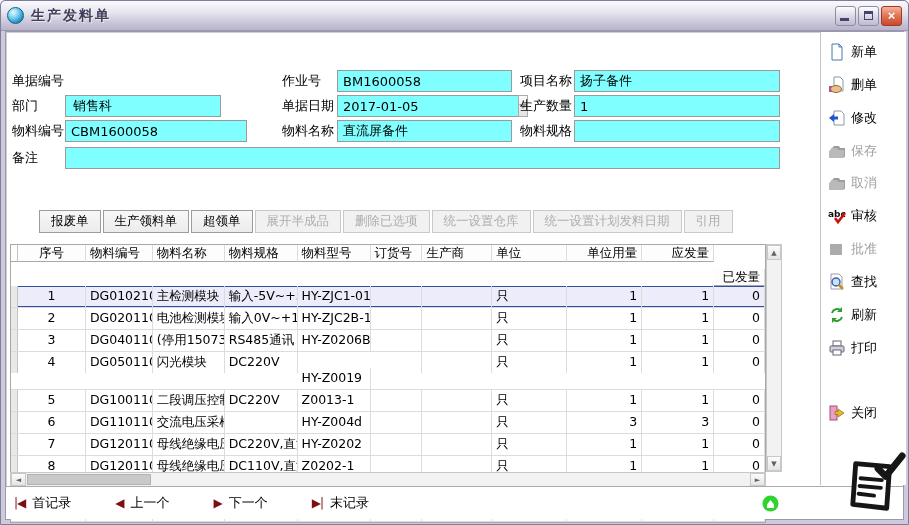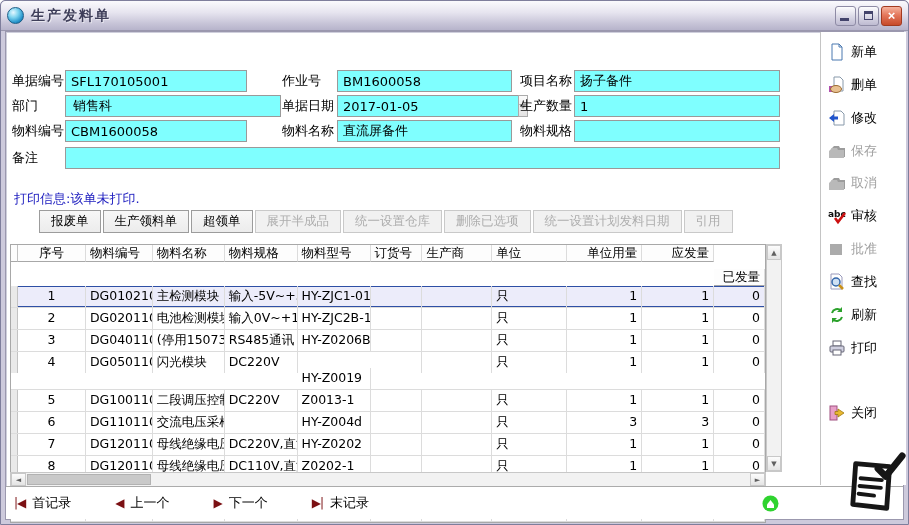--- a/index.html
+++ b/index.html
@@ -103,57 +103,55 @@
         </button>
       <button class="wbtn close">
           <span>×</span>
         </button>
     </div>
   </div>
 
   <div class="client">
 
     <span class="flabel" style="left:6px;top:38px">单据编号</span>
-    <input class="ffield" style="left: 59px; top: 38px; width: 182px;" value="SFL170105001">
     <span class="flabel" style="left:276px;top:38px">作业号</span>
     <input class="ffield" style="left: 331px; top: 38px; width: 175px;" value="BM1600058">
     <span class="flabel" style="left:514px;top:38px">项目名称</span>
     <input class="ffield" style="left: 568px; top: 38px; width: 206px;" value="扬子备件">
 
     <span class="flabel" style="left:6px;top:63px">部门</span>
-    <input class="ffield" style="left: 59px; top: 63px; width: 216px; padding-left: 7px;" value="销售科">
+    <input class="ffield" style="left: 59px; top: 63px; width: 156px; padding-left: 7px;" value="销售科">
     <span class="flabel" style="left:276px;top:63px">单据日期</span>
     <div class="combo" style="left:331px;top:63px;width:175px">
       <input value="2017-01-05" style="">
       <div class="drop">
           <span class="chev"></span>
         </div>
     </div>
     <span class="flabel" style="left:514px;top:63px">生产数量</span>
     <input class="ffield" style="left: 568px; top: 63px; width: 206px;" value="1">
 
     <span class="flabel" style="left:6px;top:88px">物料编号</span>
     <input class="ffield" style="left: 59px; top: 88px; width: 182px;" value="CBM1600058">
     <span class="flabel" style="left:276px;top:88px">物料名称</span>
     <input class="ffield" style="left: 331px; top: 88px; width: 175px;" value="直流屏备件">
     <span class="flabel" style="left:514px;top:88px">物料规格</span>
     <input class="ffield" style="left: 568px; top: 88px; width: 206px;" value="">
 
     <span class="flabel" style="left:6px;top:115px">备注</span>
     <input class="ffield" style="left: 59px; top: 115px; width: 715px;" value="">
 
-    <div class="print-info">打印信息:该单未打印.</div>
 
     <div class="toolbar" id="toolbar">
         <button class="tbtn">报废单</button>
         <button class="tbtn">生产领料单</button>
         <button class="tbtn">超领单</button>
         <button class="tbtn off">展开半成品</button>
+        <button class="tbtn off">删除已选项</button>
         <button class="tbtn off">统一设置仓库</button>
-        <button class="tbtn off">删除已选项</button>
         <button class="tbtn off">统一设置计划发料日期</button>
         <button class="tbtn off">引用</button>
       </div>
 
     <div class="grid-wrap">
       <div class="grid-main">
         <div class="ghead" id="grid-head">
             <div class="gc rh"></div>
             <div class="gc" style="width: 68px; text-align: center;">序号</div>
             <div class="gc" style="width: 67px; text-align: left;">物料编号</div>

